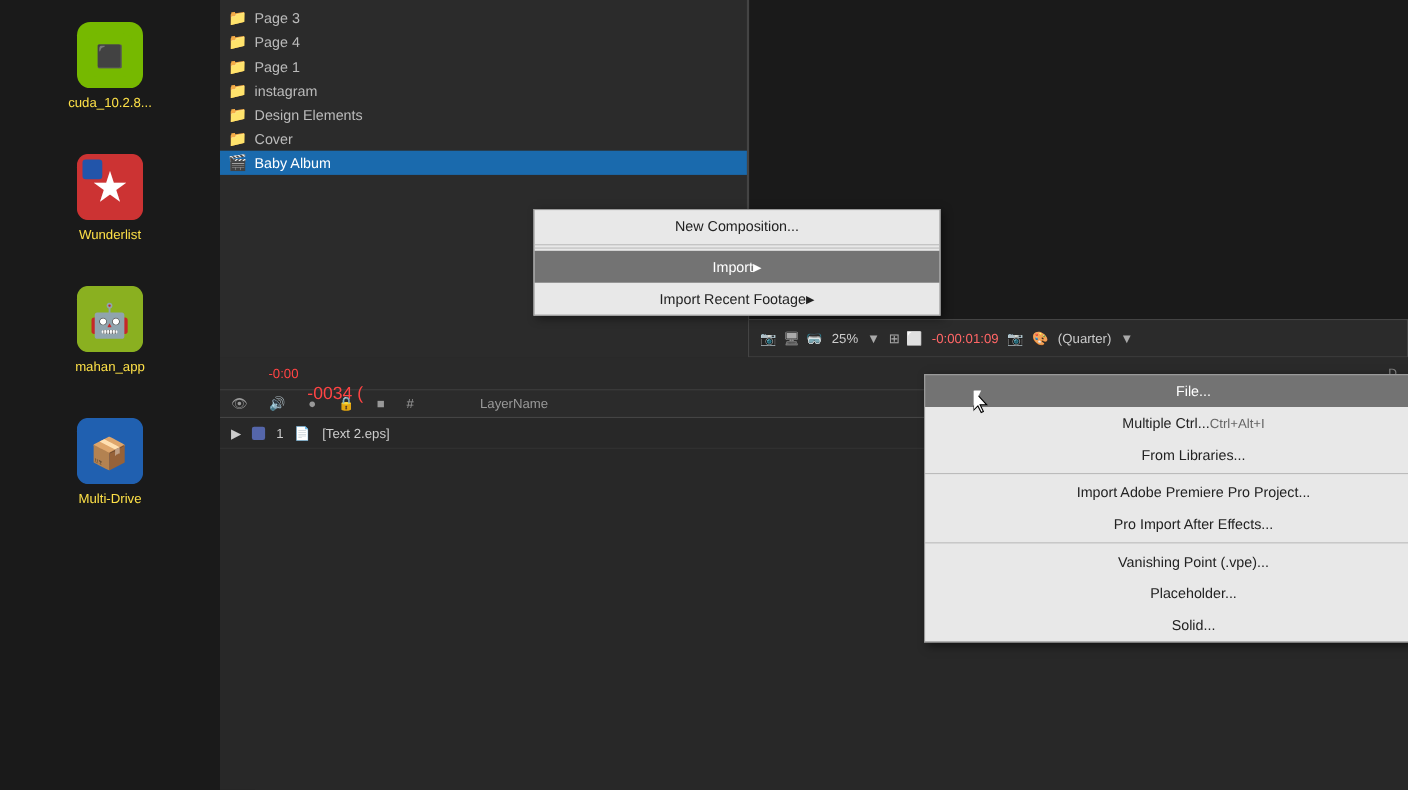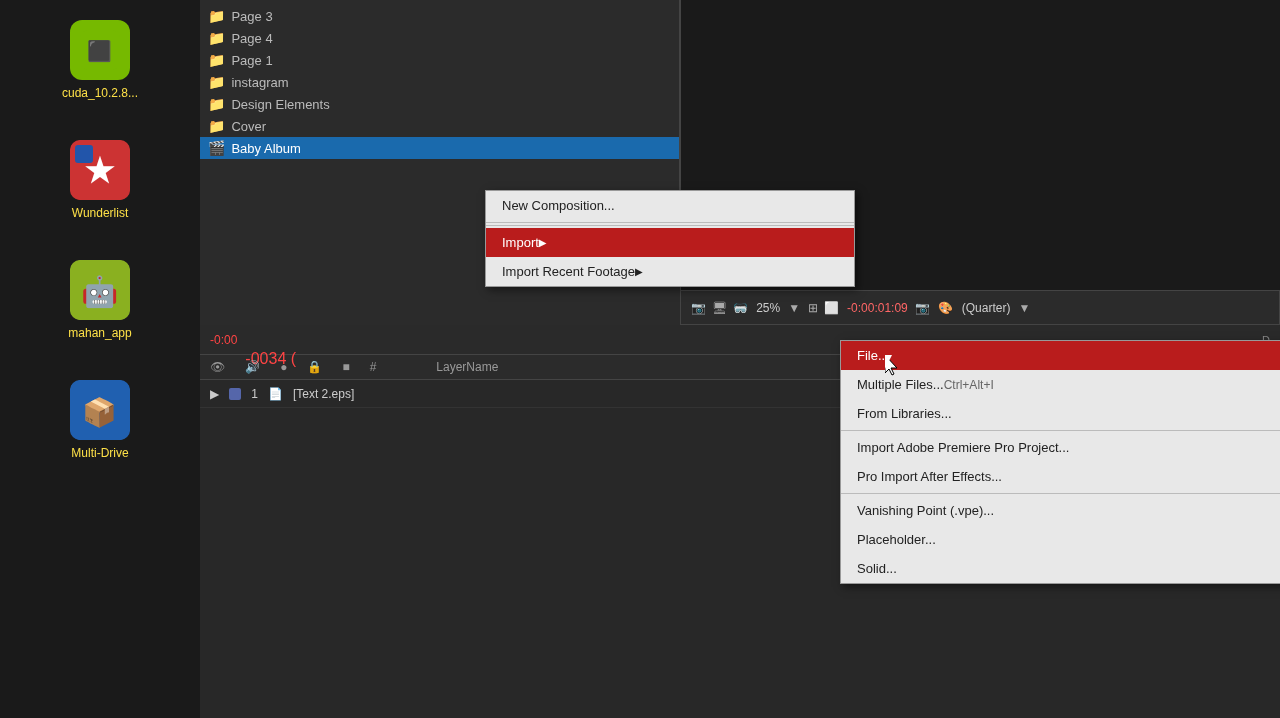--- a/index.html
+++ b/index.html
@@ -161,26 +161,26 @@
       z-index: 100;
     }
 
     .context-menu-item {
       padding: 7px 16px;
       color: #222;
       font-size: 13px;
       cursor: pointer;
       display: flex;
       align-items: center;
-      justify-content: flex-start;
+      justify-content: center;
       position: relative;
     }
 
     .context-menu-item.highlighted {
-      background: #b91c1c;
+      background: #737373;
       color: #fff;
     }
 
     .context-menu-item .shortcut {
       color: #666;
       font-size: 12px;
     }
 
     .context-menu-separator {
       height: 1px;
@@ -237,20 +237,21 @@
       align-items: center;
       padding: 0 10px;
       gap: 8px;
       color: #ccc;
       font-size: 12px;
     }
 
     .time-red {
       color: #ff4444;
       font-size: 12px;
+      margin-left: 34px;
     }
 
     
     .cursor {
       position: absolute;
       width: 12px;
       height: 18px;
       pointer-events: none;
       z-index: 200;
     }
@@ -424,21 +425,21 @@
 
     </div>
 
     <div class="context-menu-secondary">
 
       <div class="context-menu-item highlighted">
         <span>File...</span>
 
       </div>
       <div class="context-menu-item">
-        <span>Multiple Files...</span>
+        <span>Multiple Ctrl...</span>
         <span class="shortcut">Ctrl+Alt+I</span>
       </div>
       <div class="context-menu-item">
         <span>From Libraries...</span>
       </div>
       <div class="context-menu-separator"></div>
       <div class="context-menu-item">
         <span>Import Adobe Premiere Pro Project...</span>
       </div>
       <div class="context-menu-item">

